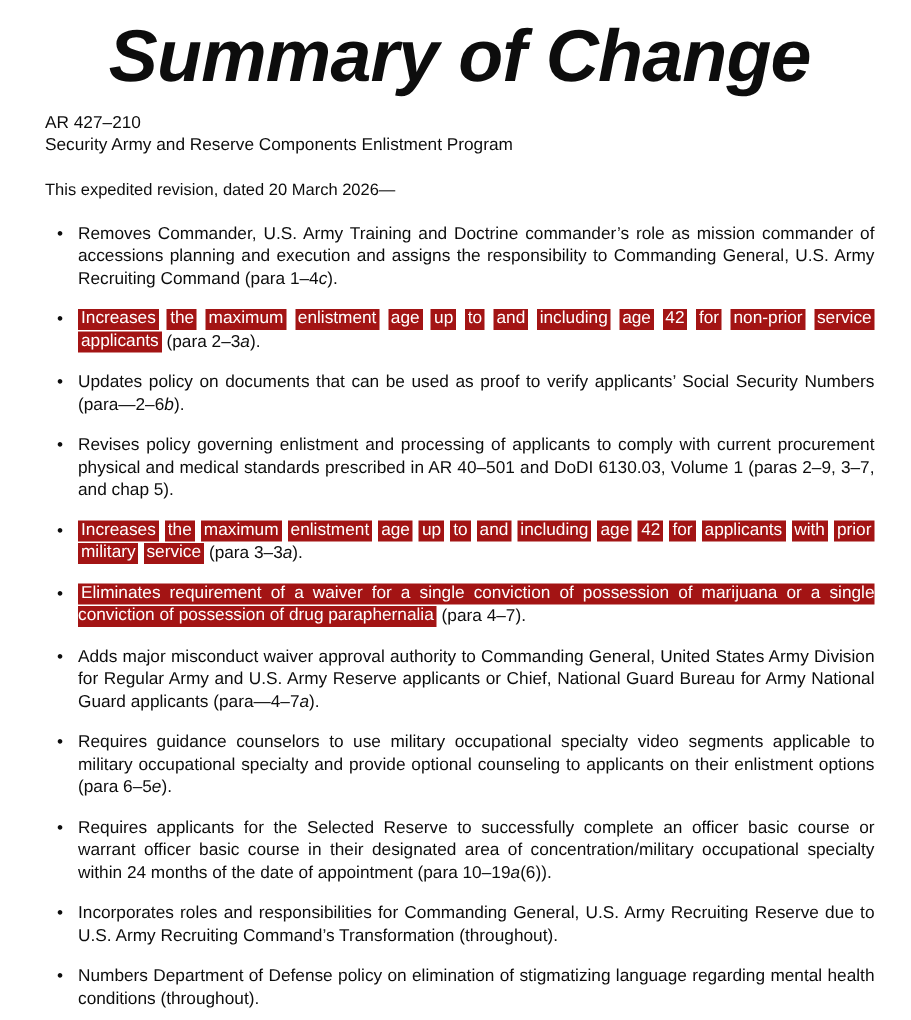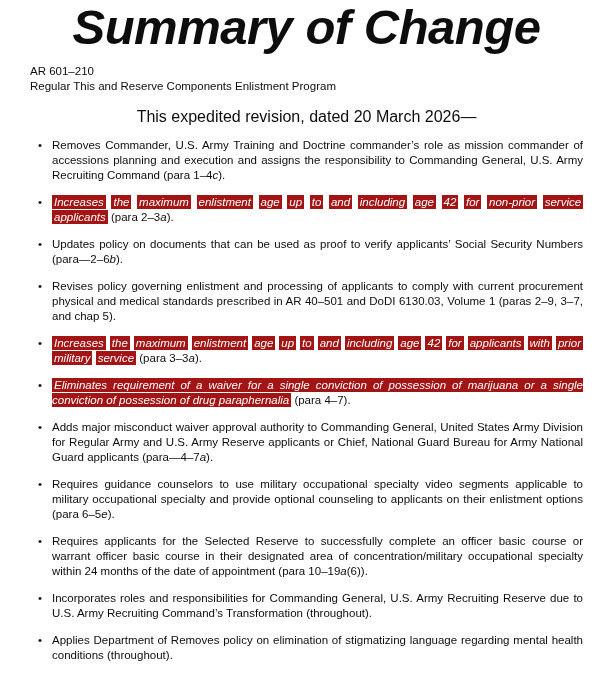--- a/index.html
+++ b/index.html
@@ -3,50 +3,49 @@
 <meta charset="utf-8">
 <style>
   * { margin: 0; padding: 0; box-sizing: border-box; }
   html, body { background: #ffffff; }
   body {
     width: 607px; height: 680px; overflow: hidden;
     font-family: "Liberation Sans", sans-serif;
     color: #0d0d0d;
     -webkit-font-smoothing: antialiased;
   }
-  .page { padding: 0 24px 0 30px; }
+  .page { padding: 11px 24px 0 30px; }
   .doc-title {
     font-size: 49px; font-weight: bold; font-style: italic;
     text-align: center; line-height: 1.12; white-space: nowrap;
     margin-bottom: 9px; letter-spacing: -0.5px;
   }
   .meta-line  { font-size: 11.5px; line-height: 15px; }
-  .intro-line { font-size: 16px; line-height: 15px; margin-top: 15px; text-align: center; }
+  .intro-line { font-size: 11px; line-height: 15px; margin-top: 15px; }
   .bullet-list { margin-top: 14px; }
   .bullet {
     display: flex; align-items: flex-start;
     font-size: 11.5px; line-height: 15px; margin-bottom: 12px;
   }
   .bullet .dot { flex: none; width: 14px; margin-left: 8px; }
   .bullet .content { flex: 1; text-align: justify; }
   .it { font-style: italic; }
   .hlw, .hlb {
     background: var(--hl, #a31414);
     color: var(--hlt, #ffffff);
     padding: 0.5px 2px 1px;
-    font-style: italic;
   }
 </style>
 </head>
 <body style="background: rgb(255, 255, 255); color: rgb(13, 13, 13);">
 
 <div class="page">
   <h1 class="doc-title">Summary of Change</h1>
-  <div class="meta-line">AR 601–210</div>
-  <div class="meta-line">Regular This and Reserve Components Enlistment Program</div>
+  <div class="meta-line">AR 427–210</div>
+  <div class="meta-line">Security Army and Reserve Components Enlistment Program</div>
   <div class="intro-line">This expedited revision, dated 20 March 2026—</div>
   <div class="bullet-list">
       <div class="bullet">
         <span class="dot">•</span>
         <div class="content"><span>Removes Commander, U.S. Army Training and Doctrine commander’s role as mission commander of accessions planning and execution and assigns the responsibility to Commanding General, U.S. Army Recruiting Command (para 1–4</span><span class="it">c</span><span>).</span></div>
       </div>
       <div class="bullet">
         <span class="dot">•</span>
         <div class="content"><span class="hlw">Increases</span> <span class="hlw">the</span> <span class="hlw">maximum</span> <span class="hlw">enlistment</span> <span class="hlw">age</span> <span class="hlw">up</span> <span class="hlw">to</span> <span class="hlw">and</span> <span class="hlw">including</span> <span class="hlw">age</span> <span class="hlw">42</span> <span class="hlw">for</span> <span class="hlw">non-prior</span> <span class="hlw">service</span> <span class="hlw">applicants</span><span> (para 2–3</span><span class="it">a</span><span>).</span></div>
       </div>
@@ -77,16 +76,16 @@
       <div class="bullet">
         <span class="dot">•</span>
         <div class="content"><span>Requires applicants for the Selected Reserve to successfully complete an officer basic course or warrant officer basic course in their designated area of concentration/military occupational specialty within 24 months of the date of appointment (para 10–19</span><span class="it">a</span><span>(6)).</span></div>
       </div>
       <div class="bullet">
         <span class="dot">•</span>
         <div class="content"><span>Incorporates roles and responsibilities for Commanding General, U.S. Army Recruiting Reserve due to U.S. Army Recruiting Command’s Transformation (throughout).</span></div>
       </div>
       <div class="bullet">
         <span class="dot">•</span>
-        <div class="content"><span>Applies Department of Removes policy on elimination of stigmatizing language regarding mental health conditions (throughout).</span></div>
+        <div class="content"><span>Numbers Department of Defense policy on elimination of stigmatizing language regarding mental health conditions (throughout).</span></div>
       </div>
     </div>
 </div>
 
 </body></html>

